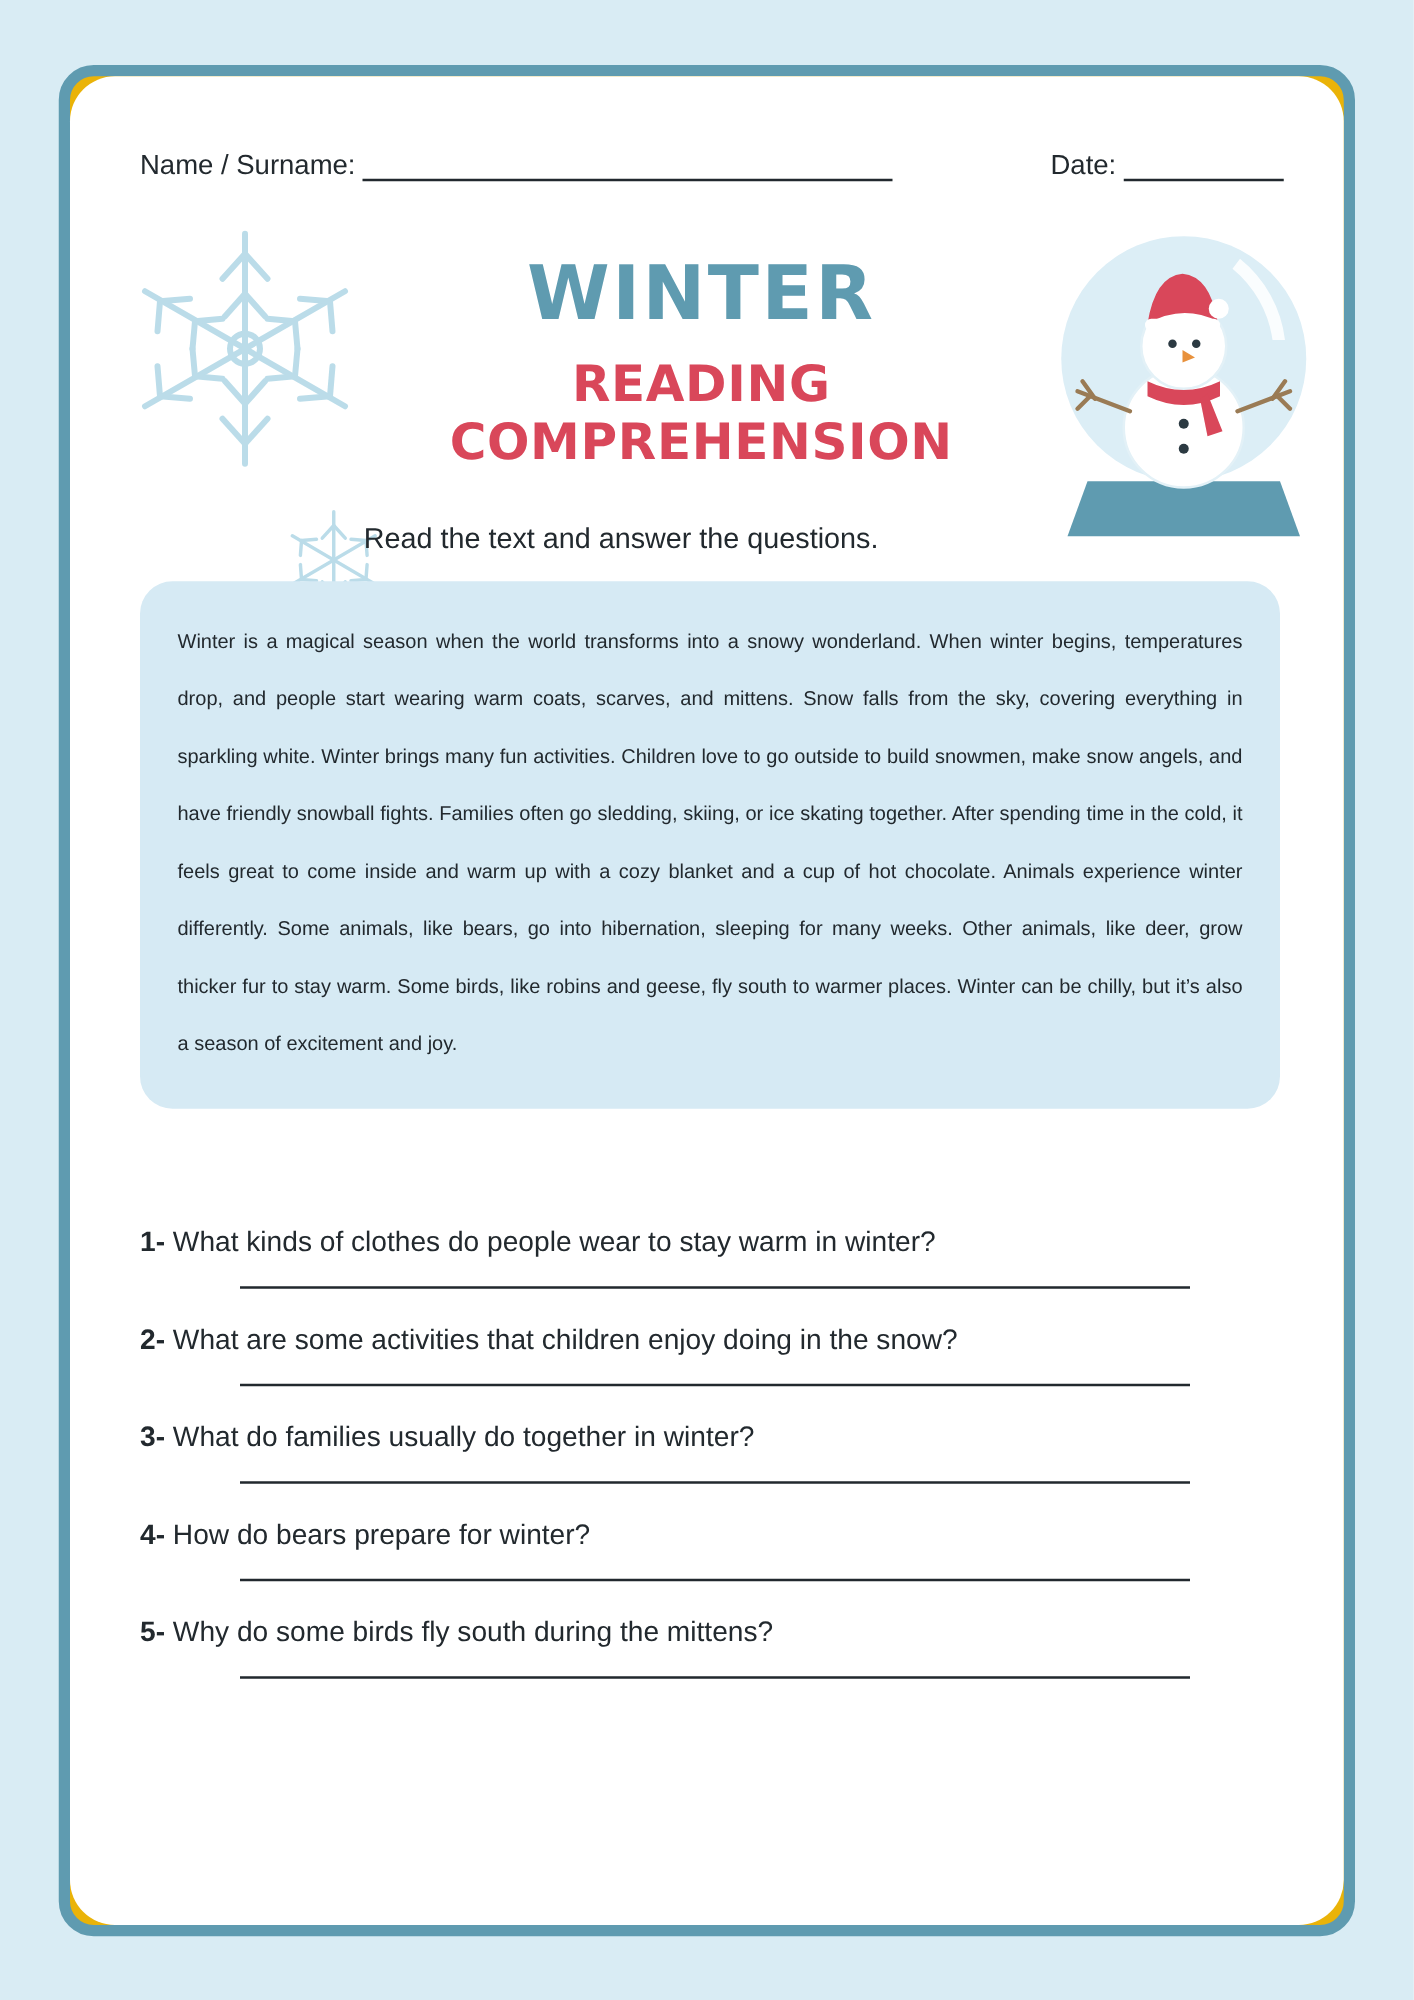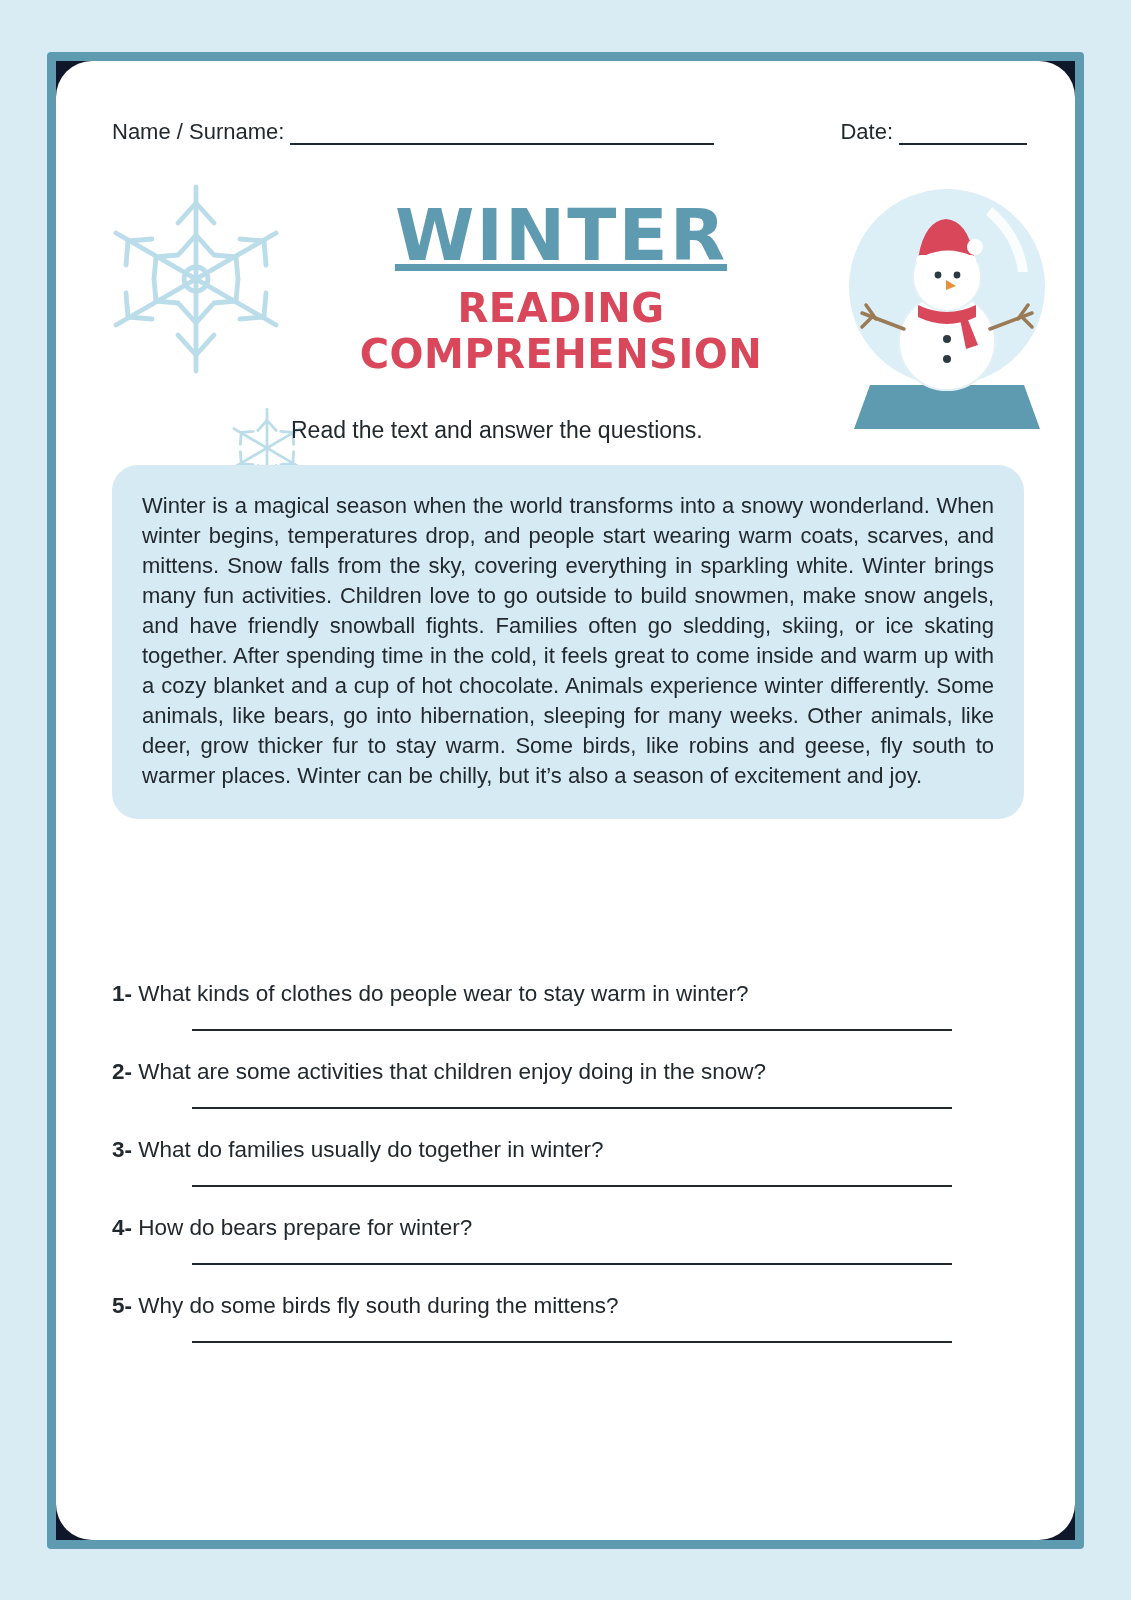--- a/index.html
+++ b/index.html
@@ -14,22 +14,22 @@
     font-family: "Liberation Sans", sans-serif;
     overflow: hidden;
   }
   .page-frame {
     position: absolute;
     left: 47px;
     top: 52px;
     width: 1037px;
     height: 1497px;
     border: 9px solid #5f9bb0;
-    border-radius: 4px;
-    background: #0f172a;
+    border-radius: 28px;
+    background: #eab308;
   }
   .sheet {
     position: absolute;
     left: 0; top: 0; right: 0; bottom: 0;
     border-radius: 36px;
     background: #ffffff;
     overflow: hidden;
   }
 
   
@@ -79,27 +79,26 @@
     opacity: 0.95;
   }
   .title-block {
     position: absolute;
     left: 235px;
     top: 30px;
     width: 540px;
     text-align: center;
   }
   .title-main {
-    font-size: 72px;
+    font-size: 60px;
     line-height: 96px;
     font-weight: bold;
     color: #5f9bb0;
     letter-spacing: 2px;
     font-family: "DejaVu Sans", sans-serif;
-    text-decoration: underline;
   }
   .title-sub {
     font-size: 40px;
     line-height: 46px;
     font-weight: bold;
     color: #d9475a;
     letter-spacing: 0.5px;
     margin-top: 2px;
     font-family: "DejaVu Sans", sans-serif;
   }
@@ -125,22 +124,22 @@
     position: absolute;
     left: 56px;
     top: 404px;
     width: 912px;
     background: #d6eaf4;
     border-radius: 26px;
     padding: 26px 30px 28px 30px;
   }
   .passage p {
     margin: 0;
-    font-size: 22px;
-    line-height: 30px;
+    font-size: 16px;
+    line-height: 46px;
     color: #22292e;
     text-align: justify;
     text-justify: inter-word;
     hyphens: none;
   }
 
   
   .questions {
     position: absolute;
     left: 56px;

